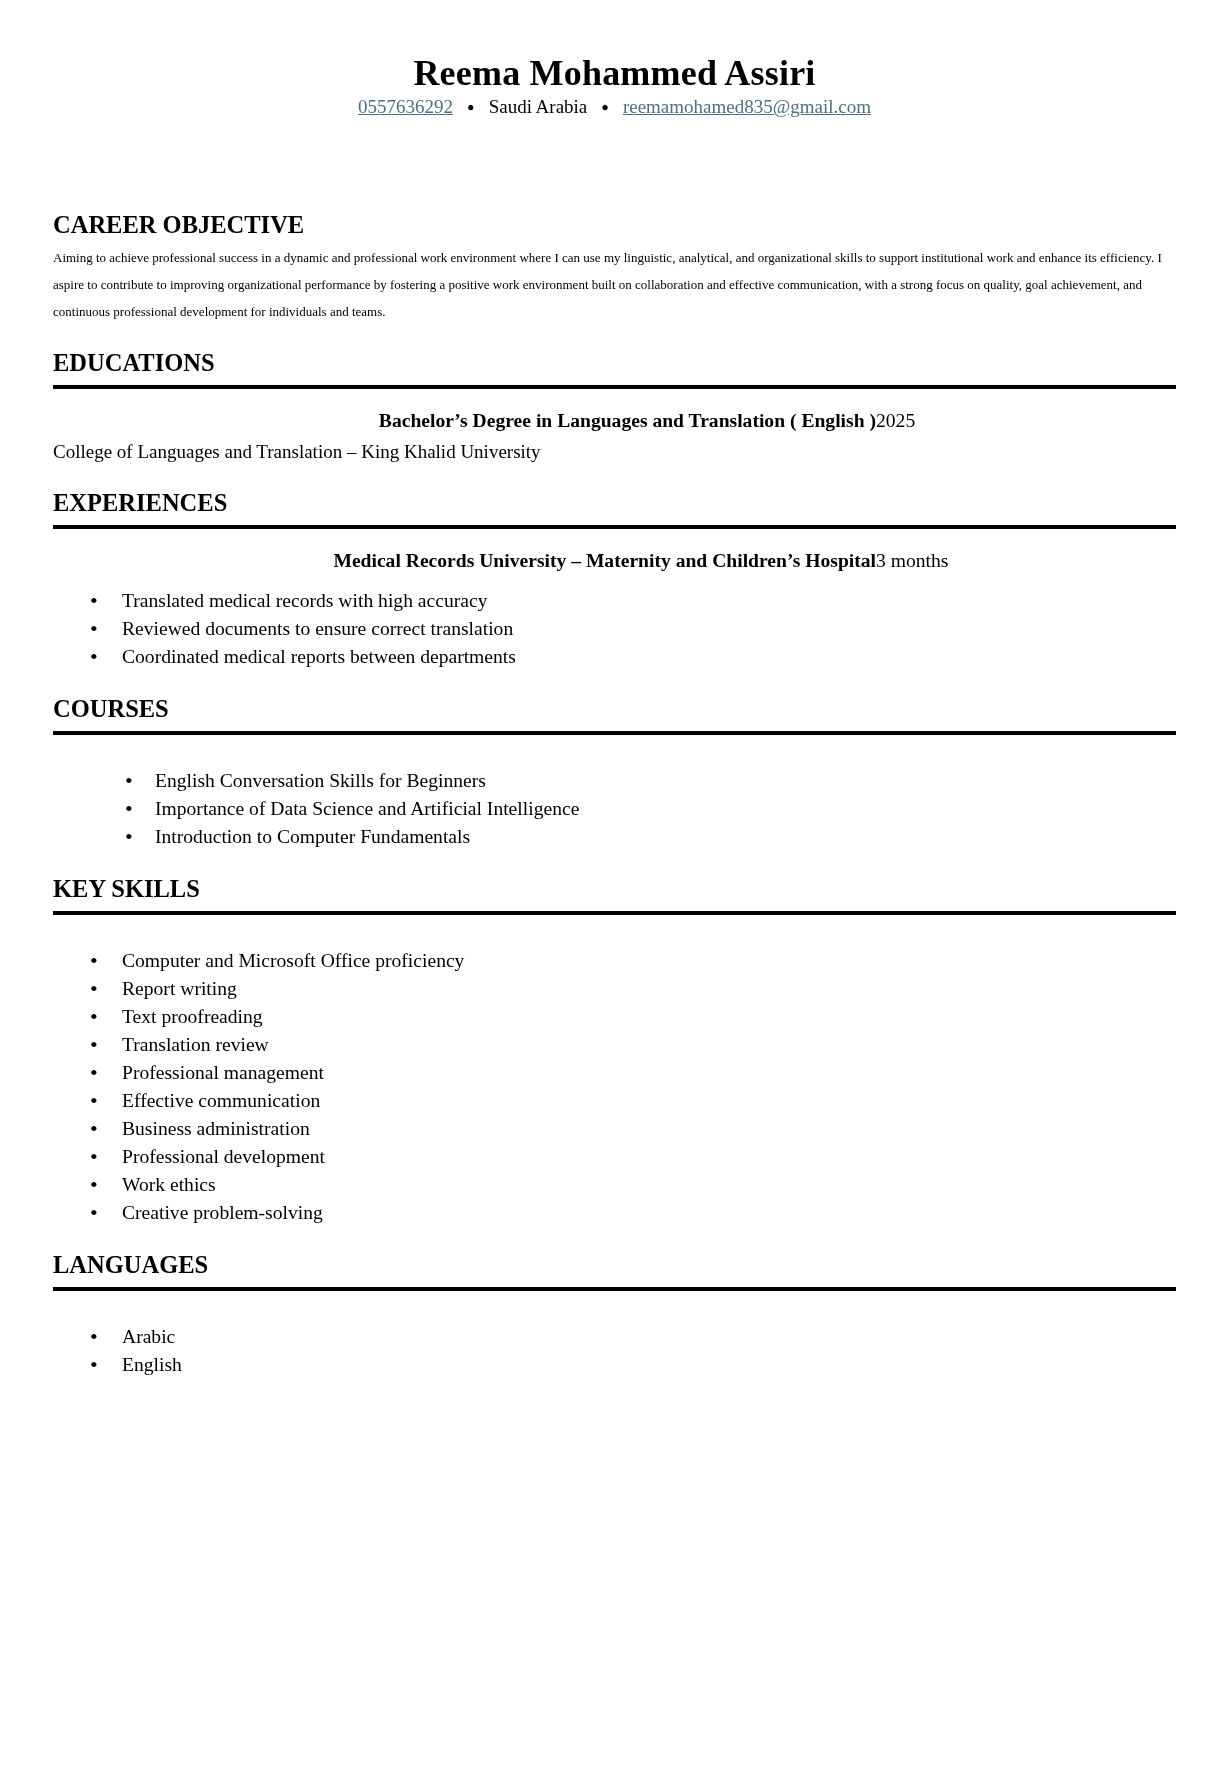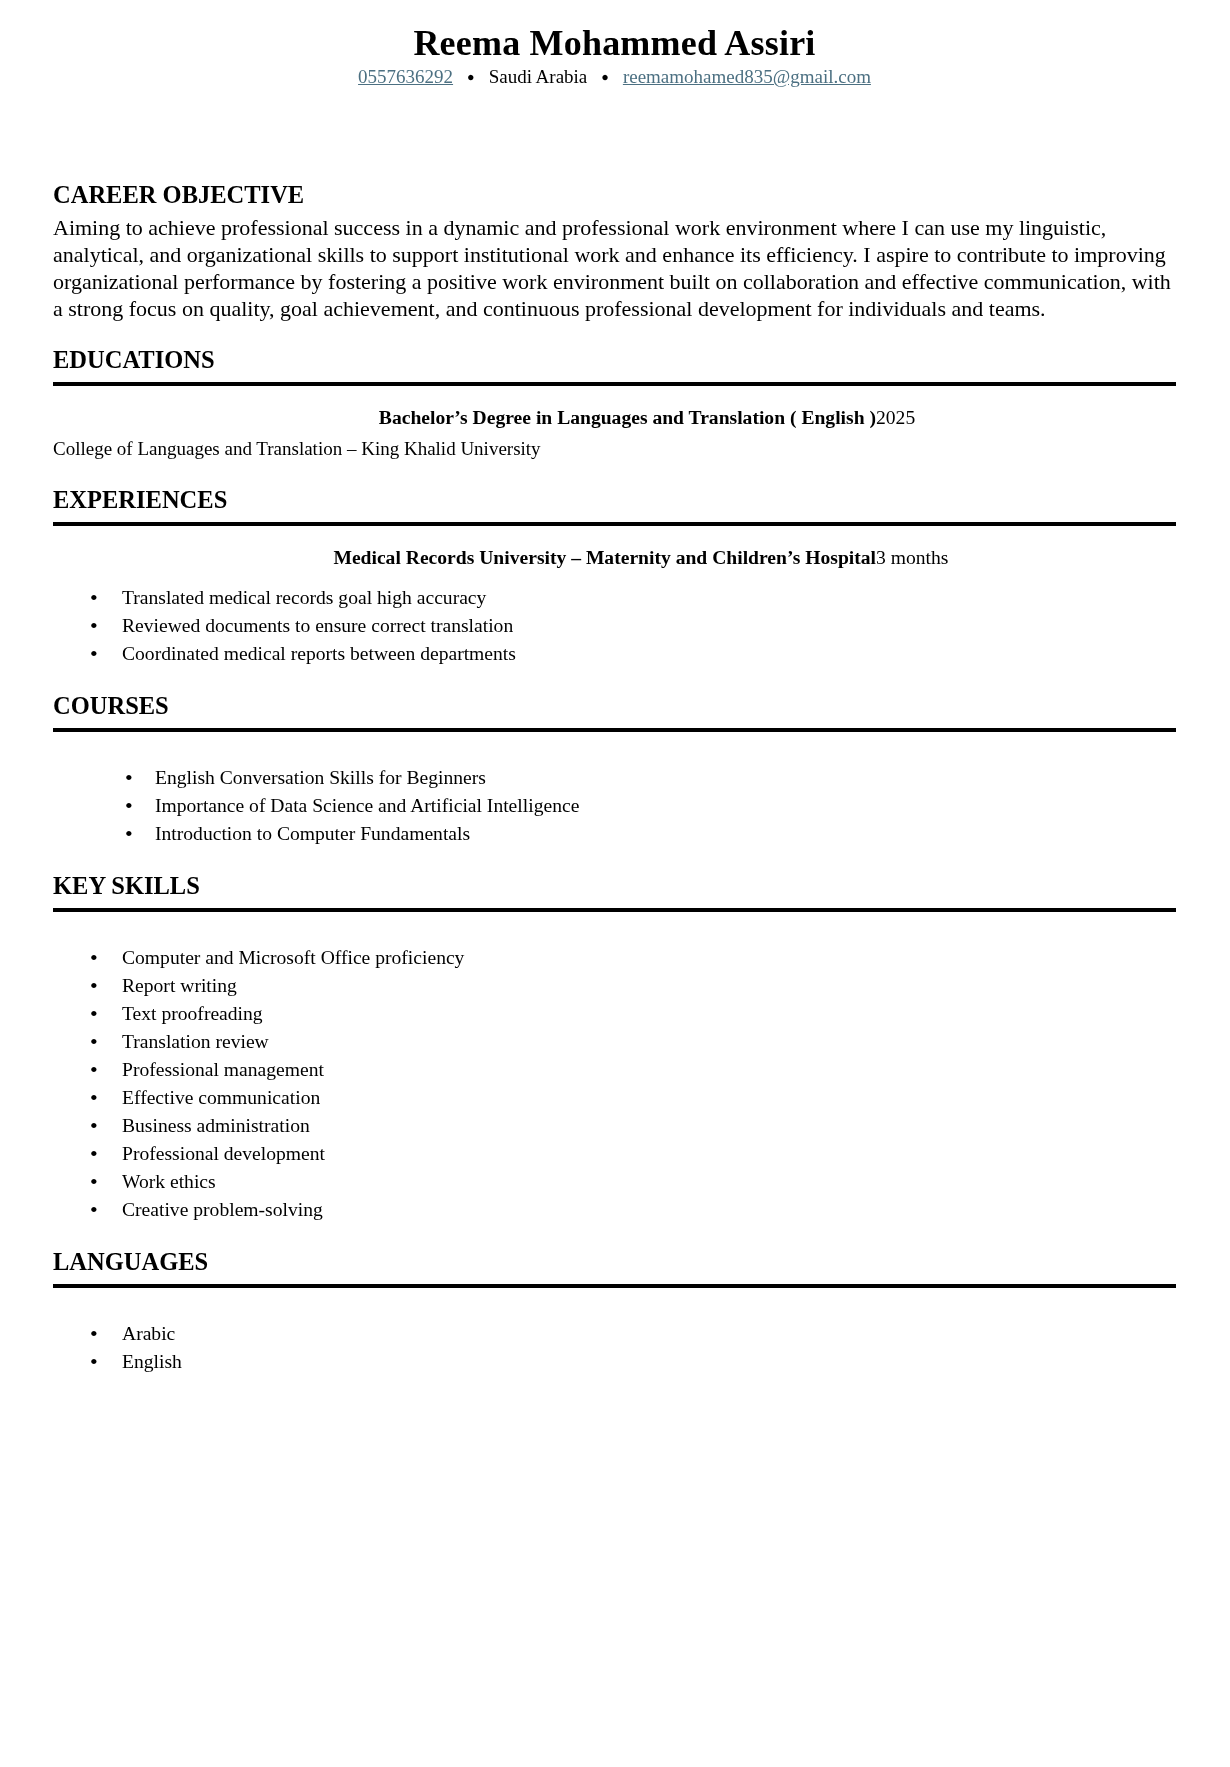--- a/index.html
+++ b/index.html
@@ -6,21 +6,21 @@
   html, body { background: #ffffff; }
   body {
     width: 1230px; height: 1767px;
     font-family: "Liberation Serif", "DejaVu Serif", serif;
     color: var(--text, #000);
     overflow: hidden;
   }
   .page {
     width: 1230px; height: 1767px;
     background: var(--page-background, #fff);
-    padding: 22px 54px 0 53px;
+    padding: 52px 54px 0 53px;
   }
   
   .header { text-align: center; }
   .name {
     font-size: 36px; font-weight: bold; line-height: 1.2;
     letter-spacing: 0.2px;
   }
   .contact { margin-top: 1px; font-size: 19px; }
   .contact a {
     color: var(--link, #4c7082);
@@ -39,21 +39,21 @@
   .heading {
     font-size: 24.5px; font-weight: bold; line-height: 1.1;
     margin-top: 25px;
   }
   .heading.ruled {
     border-bottom: 4px solid var(--rule, #000);
     padding-bottom: 8px;
   }
   .body-text {
     margin-top: 5px;
-    font-size: 22px;
+    font-size: 13px;
     line-height: 27px;
     text-align: left;
   }
   .entry-row {
     display: flex;
     margin-top: 19px;
     font-size: 19.6px;
     line-height: 26px;
   }
   .entry-title { font-weight: bold; flex: 1 1 auto; text-align: right; }
@@ -103,21 +103,21 @@
     <div class="entry-sub">College of Languages and Translation – King Khalid University</div>
   </section>
 
   <section>
     <h2 class="heading ruled">EXPERIENCES</h2>
     <div class="entry-row">
       <span class="entry-title">Medical Records University – Maternity and Children’s Hospital</span>
       <span class="entry-meta">3 months</span>
     </div>
     <ul class="bullets indent-1">
-      <li class="bullet-item">Translated medical records goal high accuracy</li>
+      <li class="bullet-item">Translated medical records with high accuracy</li>
       <li class="bullet-item">Reviewed documents to ensure correct translation</li>
       <li class="bullet-item">Coordinated medical reports between departments</li>
     </ul>
   </section>
 
   <section>
     <h2 class="heading ruled">COURSES</h2>
     <ul class="bullets indent-2 standalone">
       <li class="bullet-item">English Conversation Skills for Beginners</li>
       <li class="bullet-item">Importance of Data Science and Artificial Intelligence</li>

